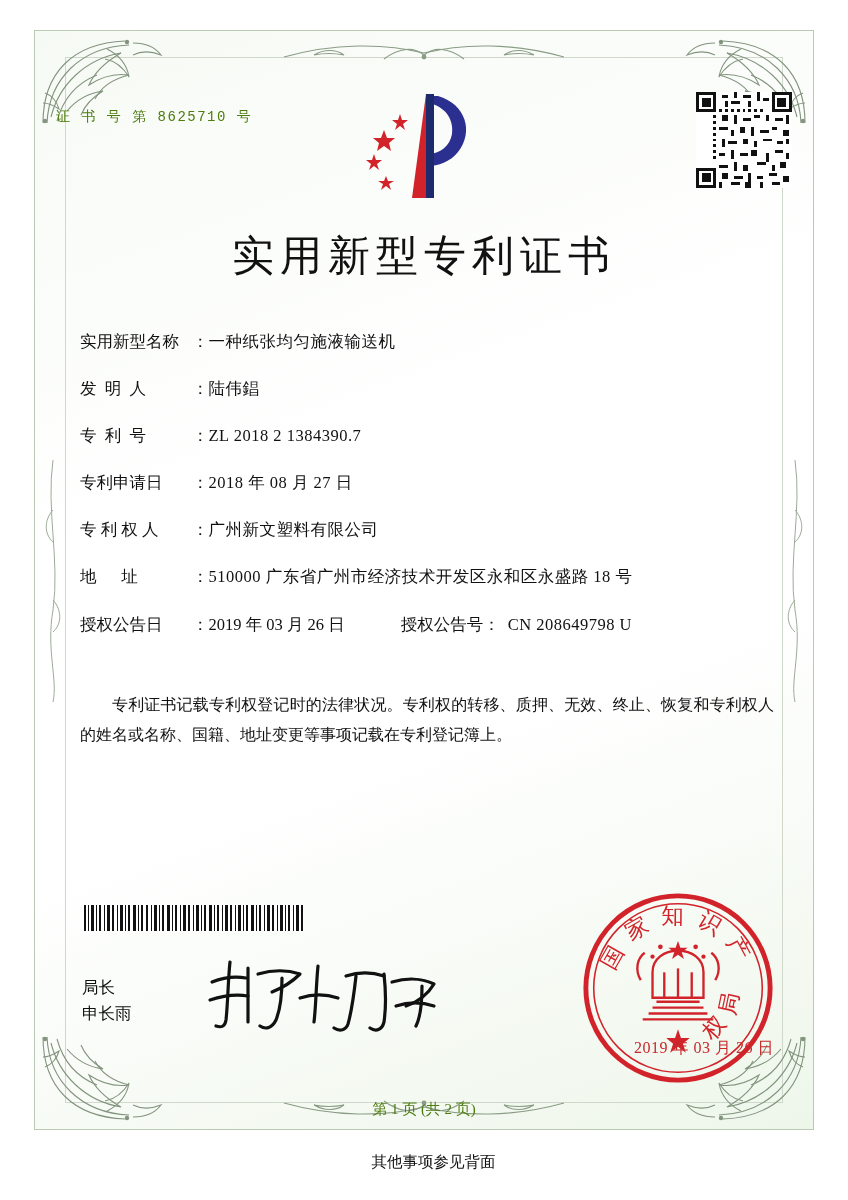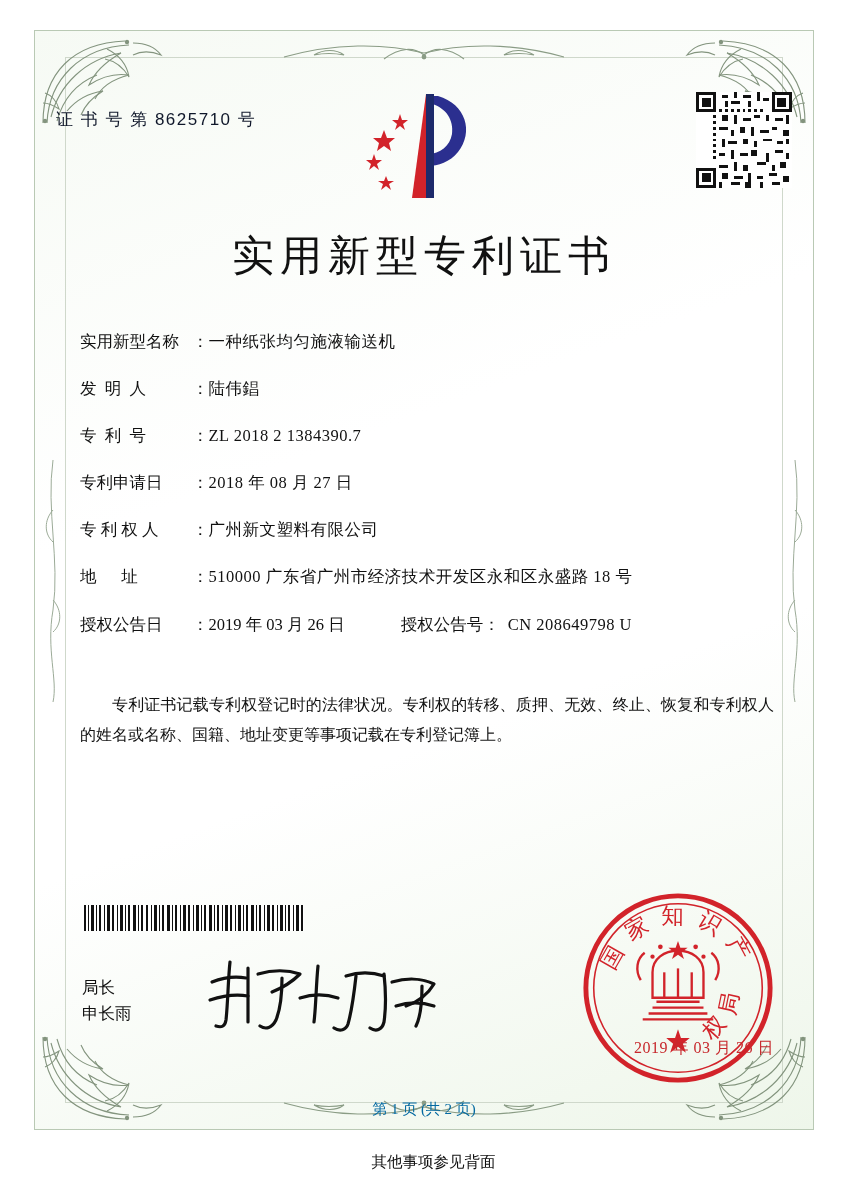--- a/index.html
+++ b/index.html
@@ -86,24 +86,24 @@
   }
   .side-flourish svg { width: 100%; height: 100%; }
   .side-flourish.left { left: 5px; }
   .side-flourish.right { right: 5px; transform: scaleX(-1); }
 
   
   .cert-no {
     position: absolute;
     left: 56px;
     top: 108px;
-    font-size: 17px;
+    font-size: 14px;
     letter-spacing: 1.5px;
-    color: #0f172a;
-    font-family: Liberation Sans, sans-serif;
+    color: #4d7c0f;
+    font-family: Liberation Mono, monospace;
   }
 
   .emblem {
     position: absolute;
     left: 50%;
     margin-left: -70px;
     top: 88px;
     width: 150px;
     height: 118px;
   }
@@ -232,21 +232,21 @@
     letter-spacing: .5px;
   }
 
   
   .page-num {
     position: absolute;
     left: 0; right: 0;
     top: 1100px;
     text-align: center;
     font-size: 15px;
-    color: #0369a1;
+    color: #4d7c0f;
   }
   .back-note {
     position: absolute;
     left: 0; right: 0;
     top: 1152px;
     text-align: center;
     font-size: 15.5px;
     color: #111;
     padding-left: 19px;
   }

